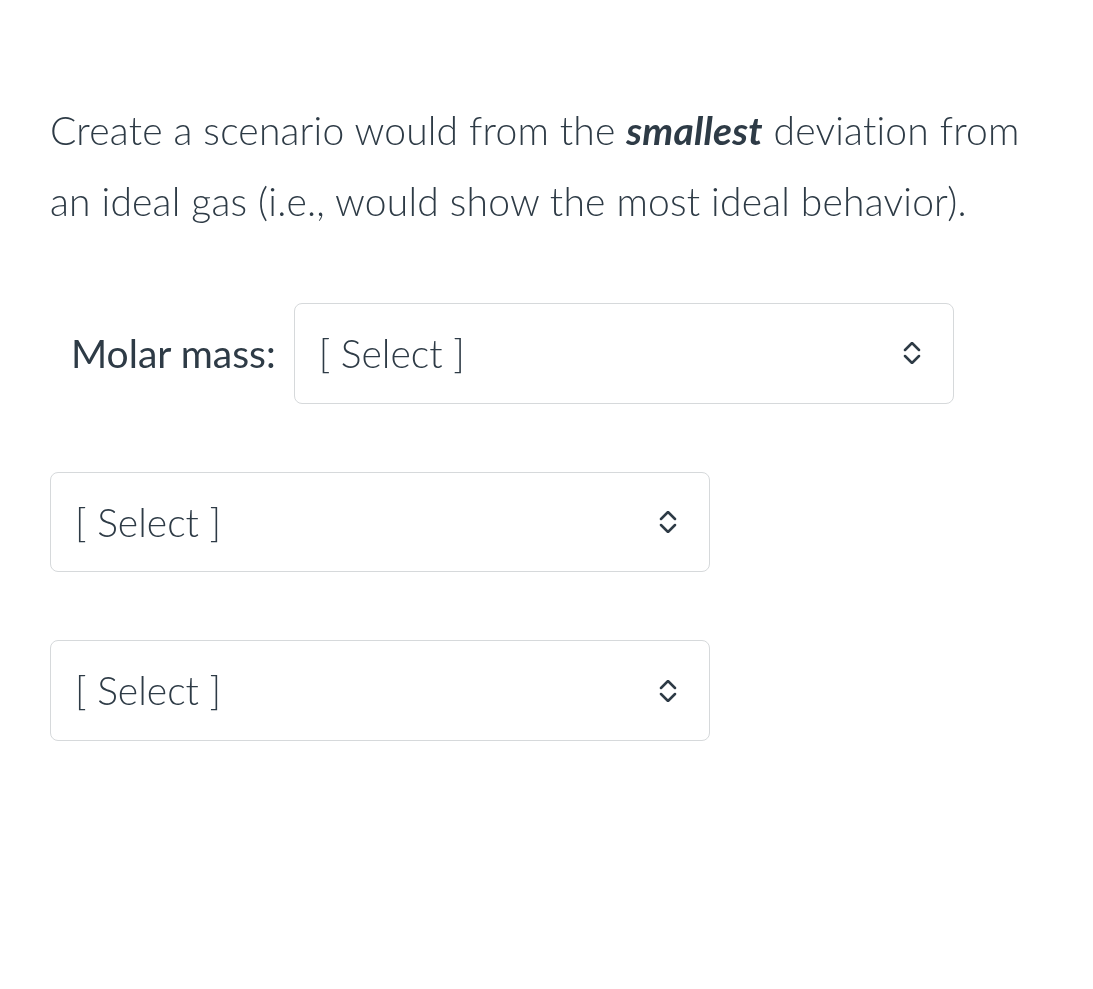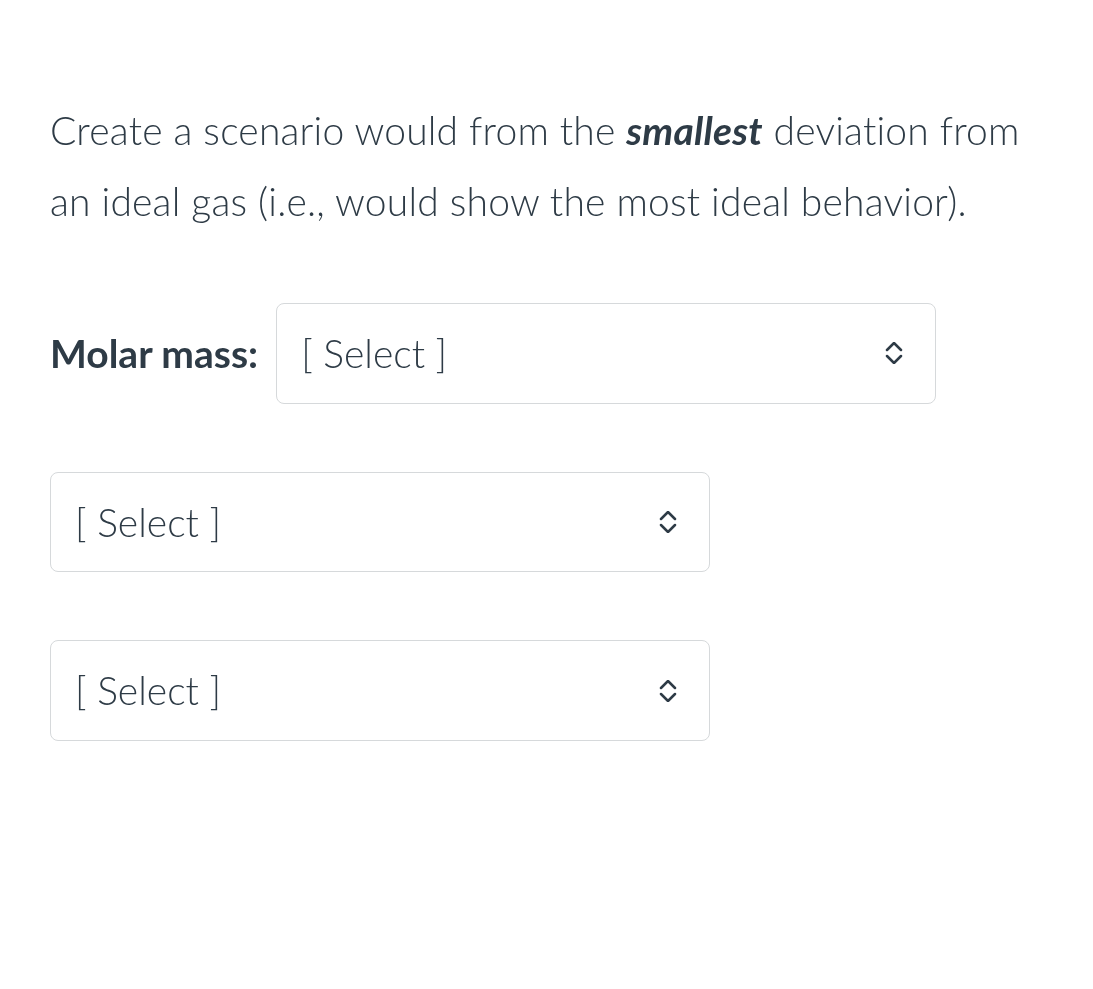--- a/index.html
+++ b/index.html
@@ -26,23 +26,24 @@
       font-style: italic;
       font-weight: 700;
     }
     .field-row {
       display: flex;
       align-items: center;
       margin-bottom: 68px;
     }
     .field-label {
       font-size: 39px;
-      font-weight: 700;
+      font-weight: 400;
       margin-right: 18px;
       white-space: nowrap;
+      margin-left: 21px;
     }
     .select-wrap {
       position: relative;
       display: inline-block;
     }
     .select-box {
       font-size: 39px;
       font-weight: 300;
       font-family: inherit;
       color: #2e3b46;

